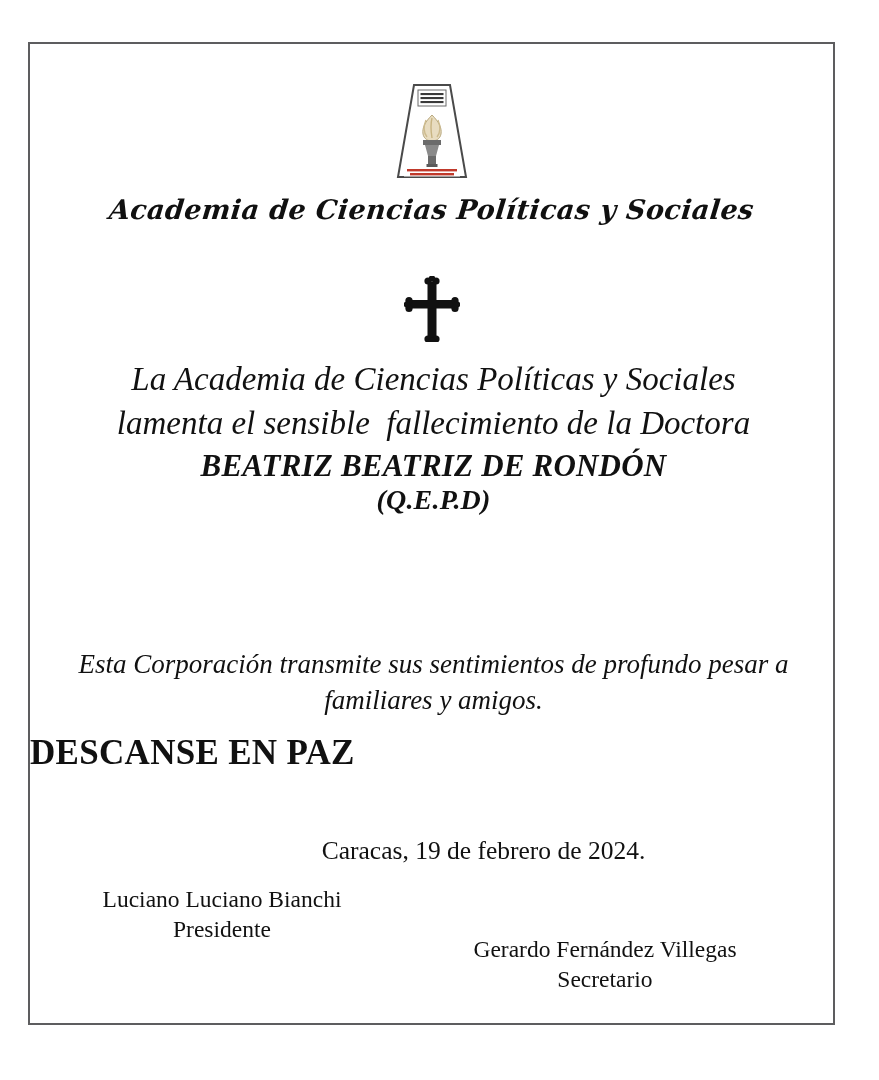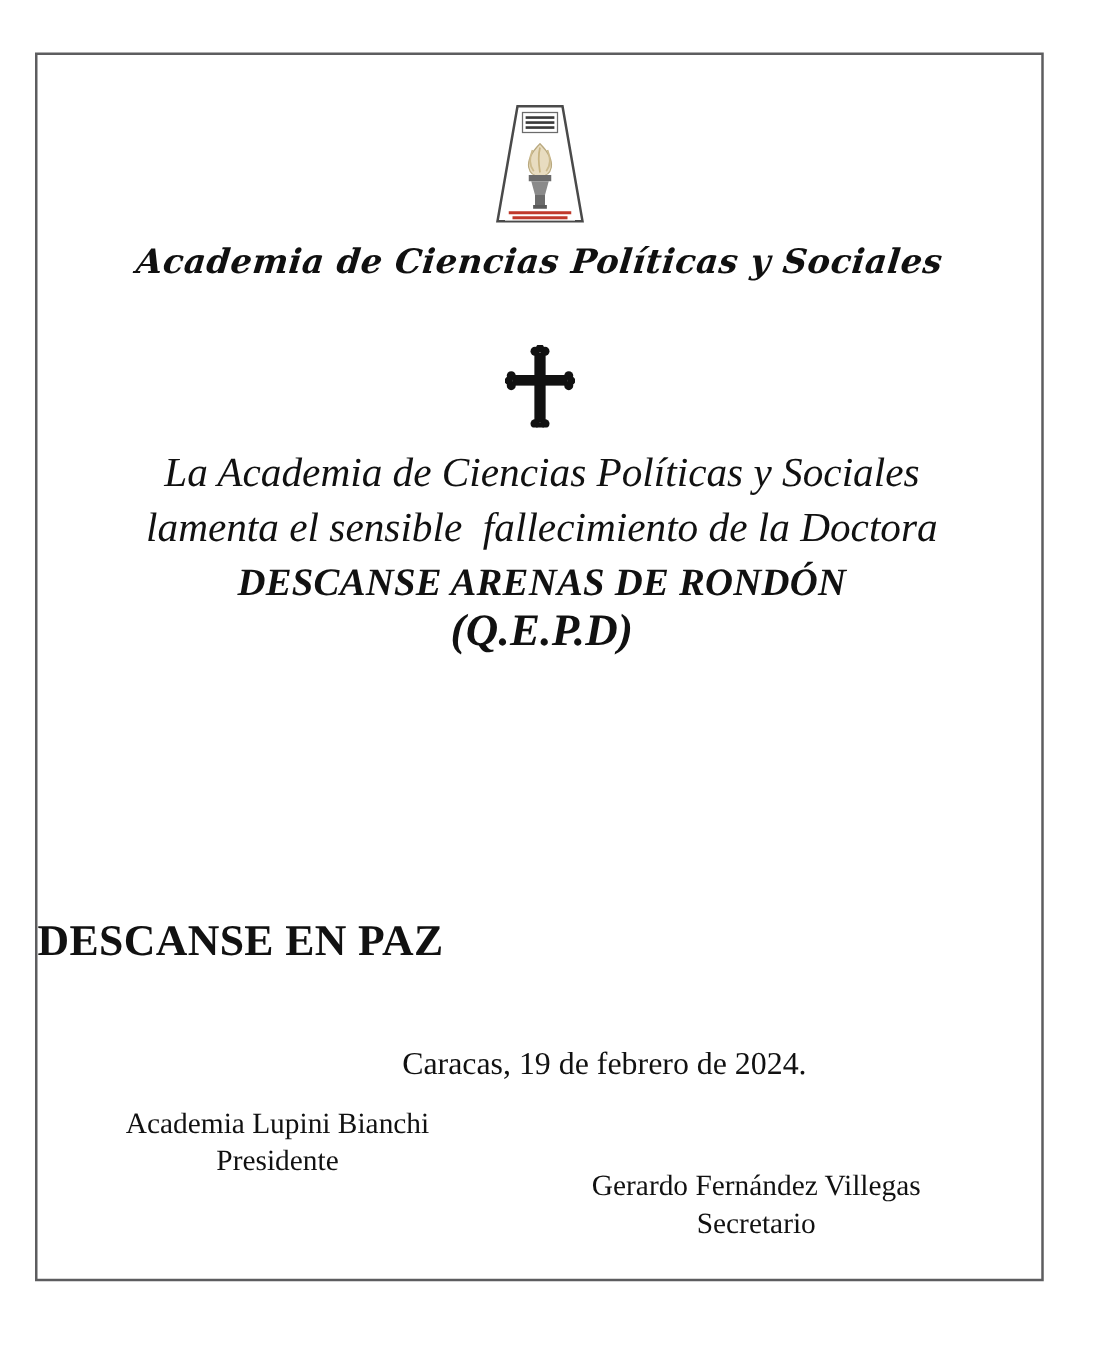--- a/index.html
+++ b/index.html
@@ -99,21 +99,21 @@
     width: 715px;
     text-align: center;
     font-style: italic;
     font-weight: 700;
     font-size: 31px;
     line-height: 1.16;
     letter-spacing: 0.2px;
   }
   .deceased-qepd {
     display: block;
-    font-size: 36px;
+    font-size: 28px;
   }
 
   .relation {
     position: absolute;
     top: 489px;
     left: 24px;
     width: 759px;
     text-align: center;
     font-style: italic;
     font-size: 26.5px;
@@ -226,32 +226,33 @@
           <circle cx="51" cy="24.5" r="3.6"></circle>
           <circle cx="51" cy="32.5" r="3.6"></circle>
           <circle cx="53" cy="28.5" r="3.2"></circle>
         </g>
       </svg>
     </div>
 
     <div class="lede">La Academia de Ciencias Políticas y Sociales lamenta el sensible  fallecimiento de la Doctora</div>
 
     <div class="deceased-name">
-      <span>DESCANSE ARENAS DE RONDÓN</span>
+      <span>BEATRIZ BEATRIZ DE RONDÓN</span>
       <span class="deceased-qepd">(Q.E.P.D)</span>
     </div>
 
 
+    <div class="condolence">Esta Corporación transmite sus sentimientos de profundo pesar a familiares y amigos.</div>
 
     <div class="rip">DESCANSE EN PAZ</div>
 
     <div class="dateline">Caracas, 19 de febrero de 2024.</div>
 
     <div class="sig-president">
-      <span>Academia Lupini Bianchi</span>
+      <span>Luciano Luciano Bianchi</span>
       <span class="sig-role">Presidente</span>
     </div>
 
     <div class="sig-secretary">
       <span>Gerardo Fernández Villegas</span>
       <span class="sig-role">Secretario</span>
     </div>
 
   </div>
 </div>

